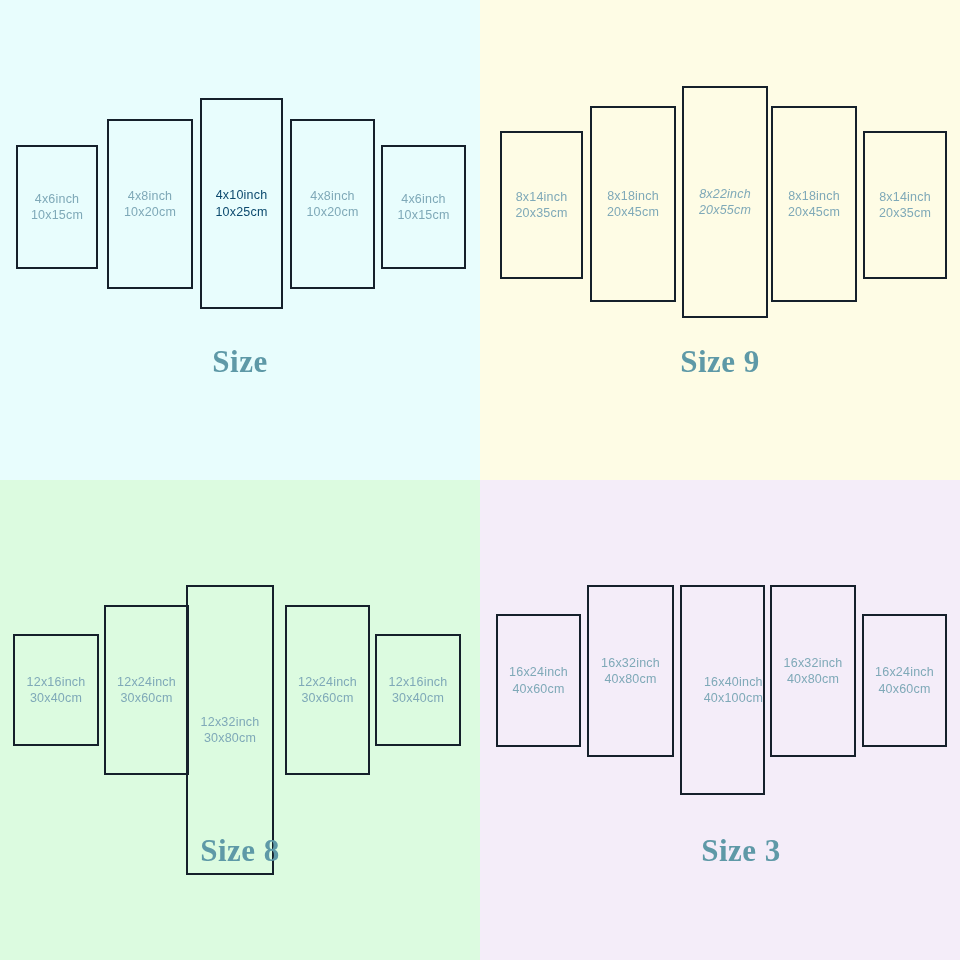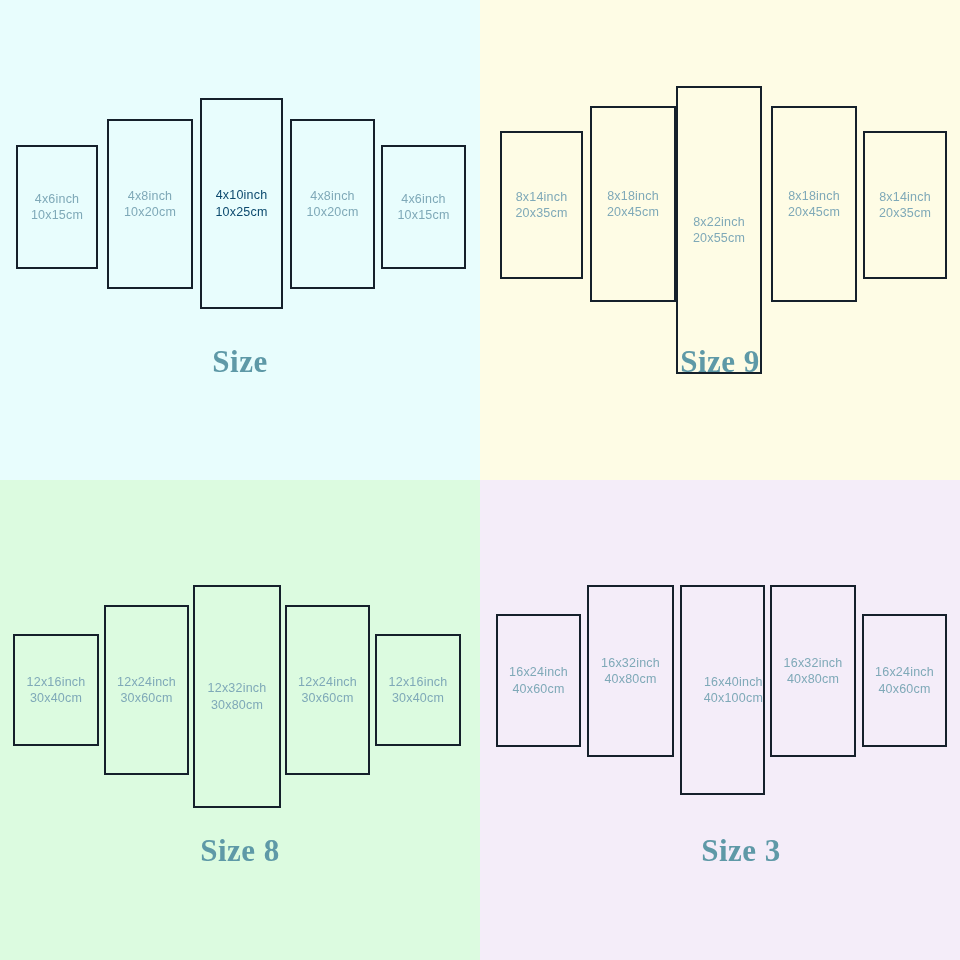--- a/index.html
+++ b/index.html
@@ -107,21 +107,21 @@
             <span class="ln">8x14inch</span>
             <span class="ln">20x35cm</span>
           </div>
         </div>
         <div class="panel" style="left: 110px; top: 106px; width: 86px; height: 196px; border-color: rgb(21, 32, 43);">
           <div class="panel-label" style="color: rgb(127, 169, 184);">
             <span class="ln">8x18inch</span>
             <span class="ln">20x45cm</span>
           </div>
         </div>
-        <div class="panel" style="left: 196px; top: 86px; width: 86px; height: 288px; border-color: rgb(21, 32, 43);">
+        <div class="panel" style="left: 202px; top: 86px; width: 86px; height: 232px; border-color: rgb(21, 32, 43); font-style: italic;">
           <div class="panel-label" style="color: rgb(127, 169, 184);">
             <span class="ln">8x22inch</span>
             <span class="ln">20x55cm</span>
           </div>
         </div>
         <div class="panel" style="left: 291px; top: 106px; width: 86px; height: 196px; border-color: rgb(21, 32, 43);">
           <div class="panel-label" style="color: rgb(127, 169, 184);">
             <span class="ln">8x18inch</span>
             <span class="ln">20x45cm</span>
           </div>
@@ -142,21 +142,21 @@
             <span class="ln">12x16inch</span>
             <span class="ln">30x40cm</span>
           </div>
         </div>
         <div class="panel" style="left: 104px; top: 125px; width: 85px; height: 170px; border-color: rgb(21, 32, 43);">
           <div class="panel-label" style="color: rgb(127, 169, 184);">
             <span class="ln">12x24inch</span>
             <span class="ln">30x60cm</span>
           </div>
         </div>
-        <div class="panel" style="left: 193px; top: 105px; width: 88px; height: 223px; border-color: rgb(21, 32, 43);">
+        <div class="panel" style="left: 186px; top: 105px; width: 88px; height: 290px; border-color: rgb(21, 32, 43);">
           <div class="panel-label" style="color: rgb(127, 169, 184);">
             <span class="ln">12x32inch</span>
             <span class="ln">30x80cm</span>
           </div>
         </div>
         <div class="panel" style="left: 285px; top: 125px; width: 85px; height: 170px; border-color: rgb(21, 32, 43);">
           <div class="panel-label" style="color: rgb(127, 169, 184);">
             <span class="ln">12x24inch</span>
             <span class="ln">30x60cm</span>
           </div>

